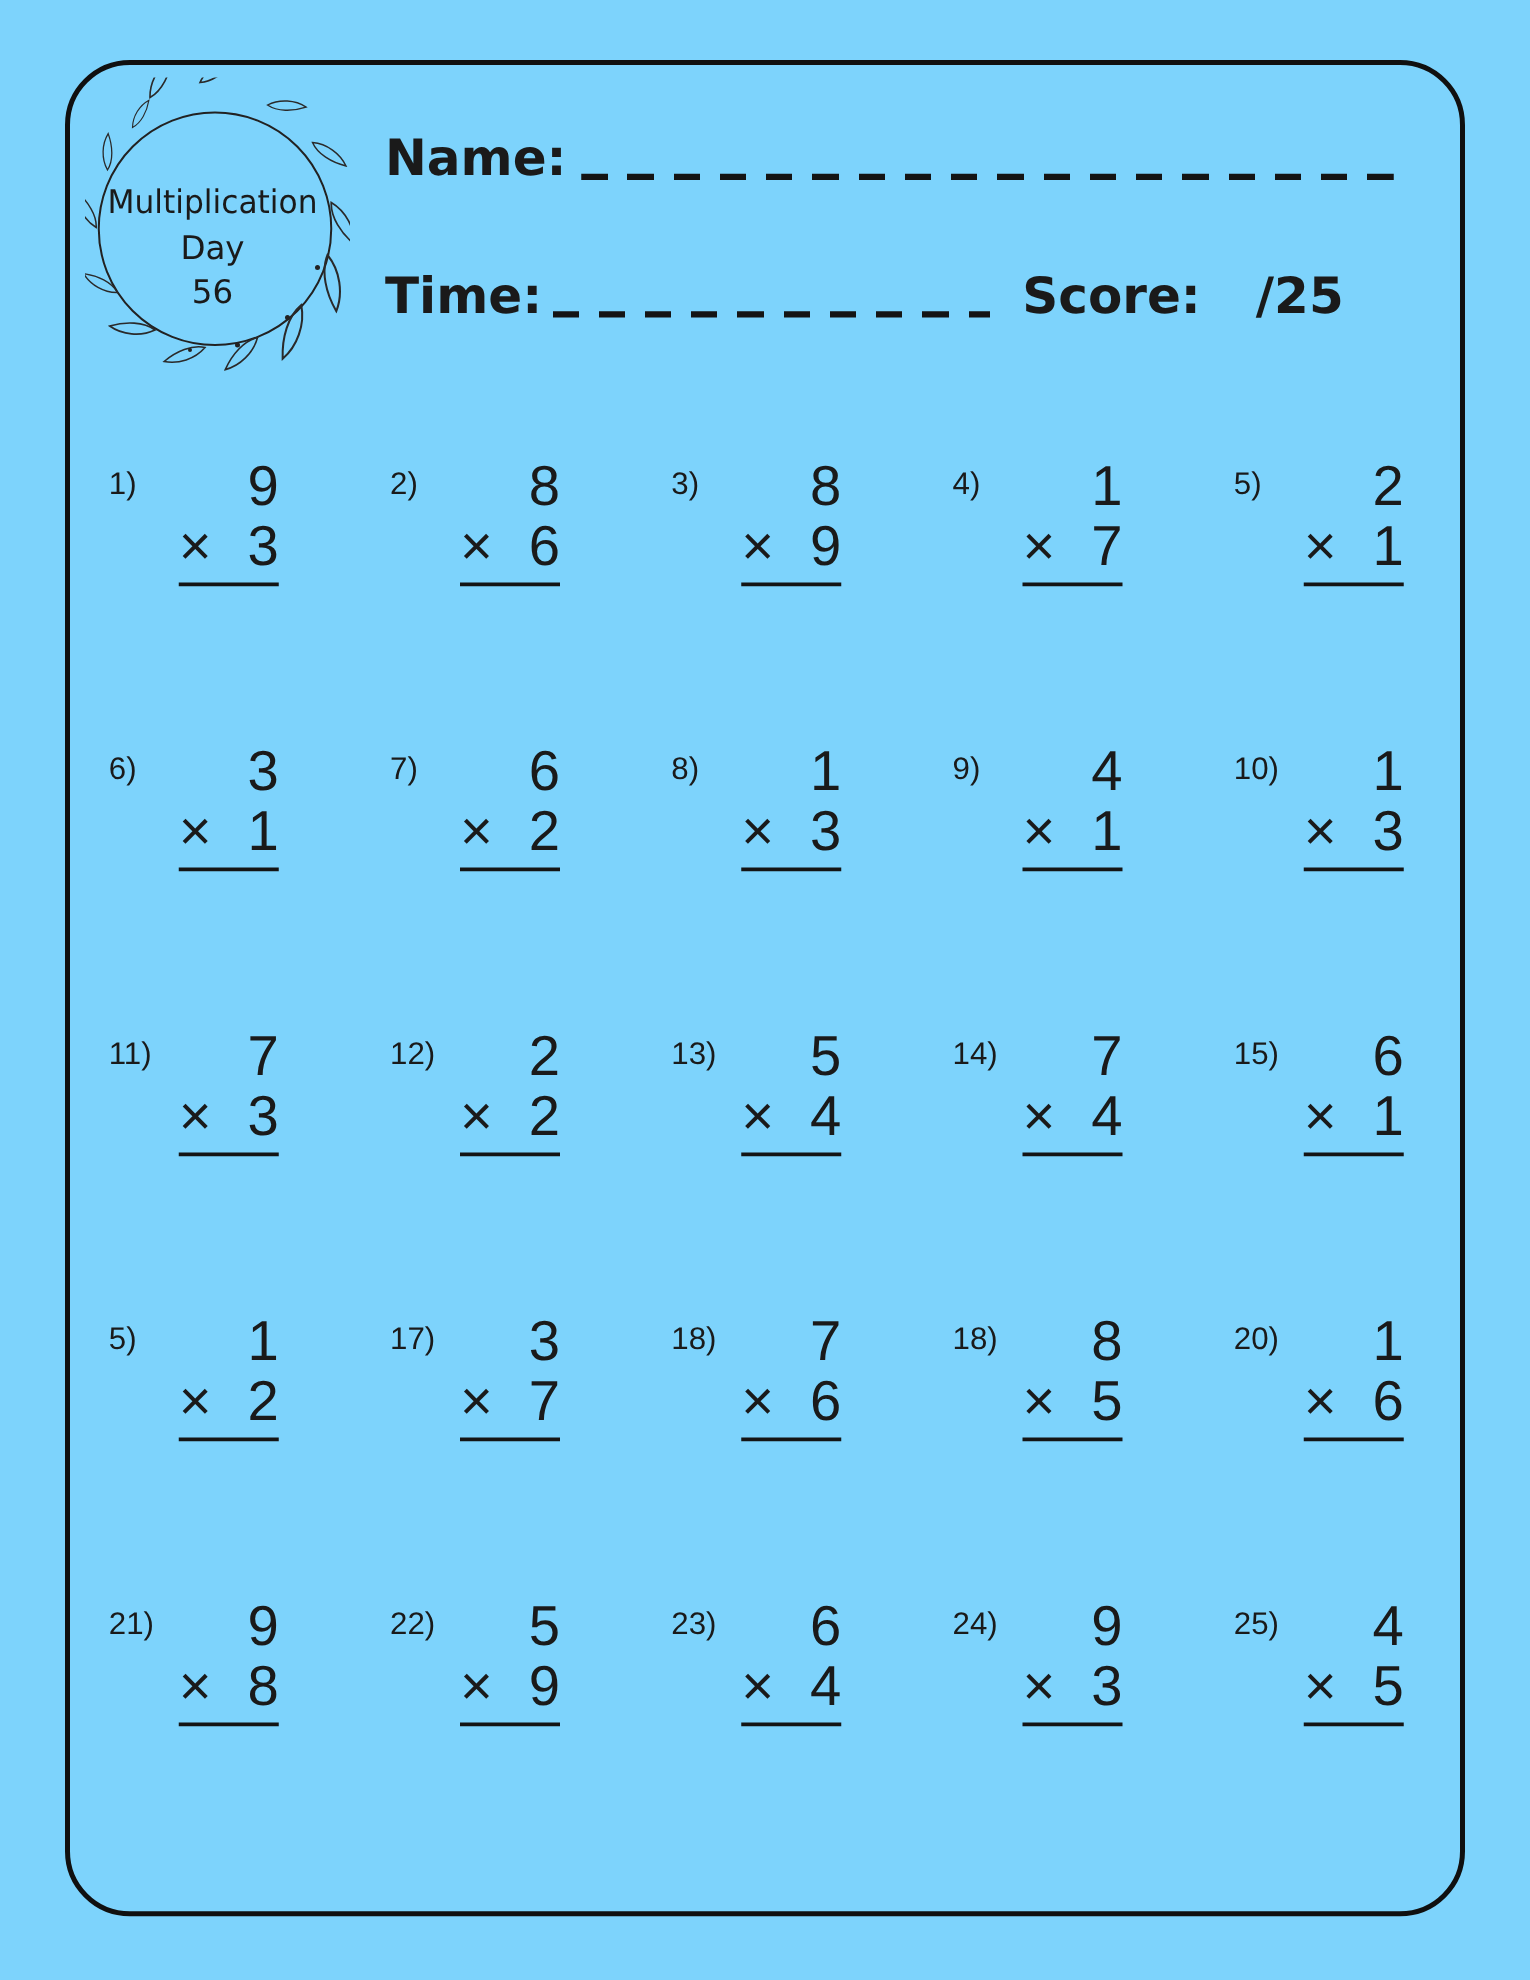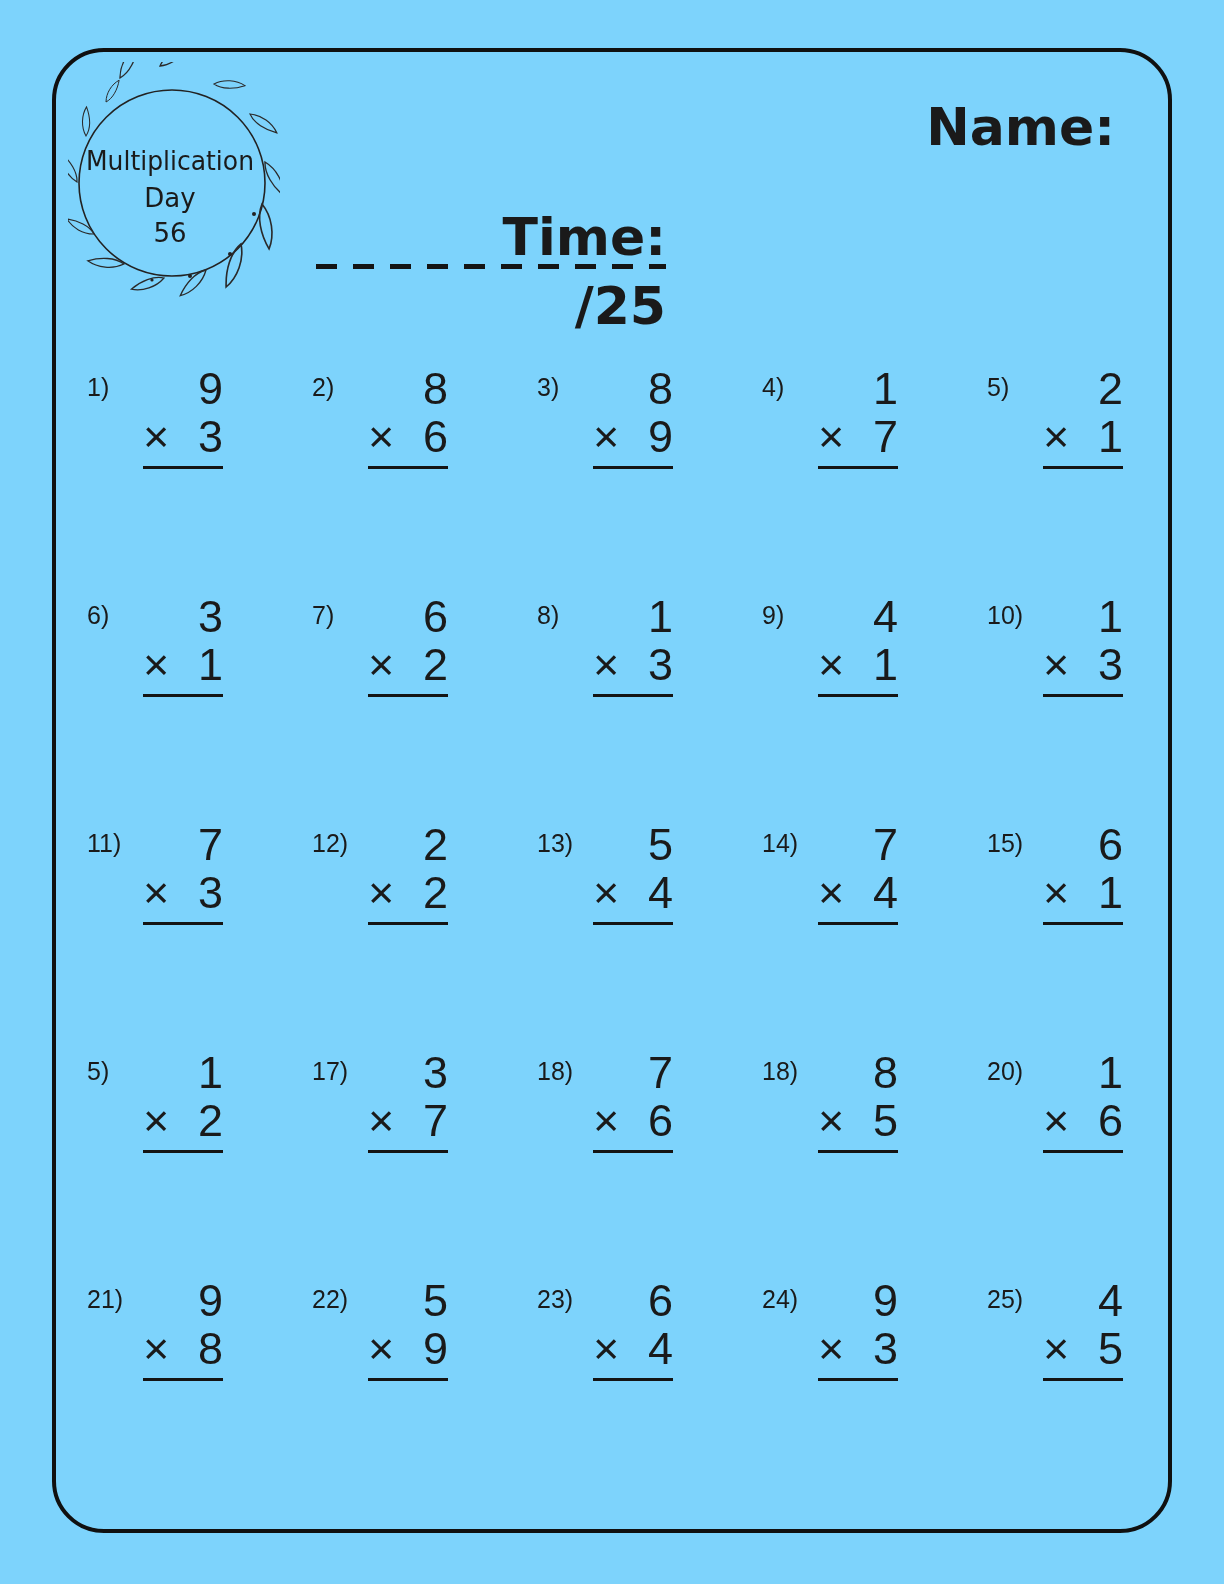--- a/index.html
+++ b/index.html
@@ -22,25 +22,24 @@
   }
   
   .wreath { position: absolute; left: 68px; top: 62px; width: 212px; height: 248px; }
   .wreath svg { display: block; }
   .logo-line { font-family: "DejaVu Sans", sans-serif; fill: #1a1a1a; }
   
   .hdr-row {
     position: absolute;
     display: flex;
     align-items: flex-end;
-    font-size: 52px;
+    font-size: 40px;
     font-weight: 700;
     line-height: 54px;
     white-space: nowrap;
-    flex-direction: column;
   }
   .name-row { left: 308px; top: 100px; width: 807px; }
   .time-row { left: 308px; top: 210px; justify-content: space-between; }
   .blank {
     height: 5px;
     background: repeating-linear-gradient(90deg, #141414 0 21px, transparent 21px 37px);
     margin-bottom: 10px;
   }
   .name-blank { flex: 1; margin-left: 12px; }
   .time-blank { width: 350px; margin-left: 8px; }
@@ -118,20 +117,21 @@
   </div>
 
   <div class="hdr-row name-row">
     <span>Name:</span>
     <span class="blank name-blank"></span>
   </div>
 
   <div class="hdr-row time-row">
     <span>Time:</span>
     <span class="blank time-blank"></span>
+    <span class="score-label">Score:</span>
     <span class="score-value">/25</span>
   </div>
 
   <div class="grid">
       <div class="problem">
     <span class="p-num">1)</span>
     <div class="p-body">
       <div class="p-top">9</div>
       <div class="p-row">
         <span class="p-op">×</span>

